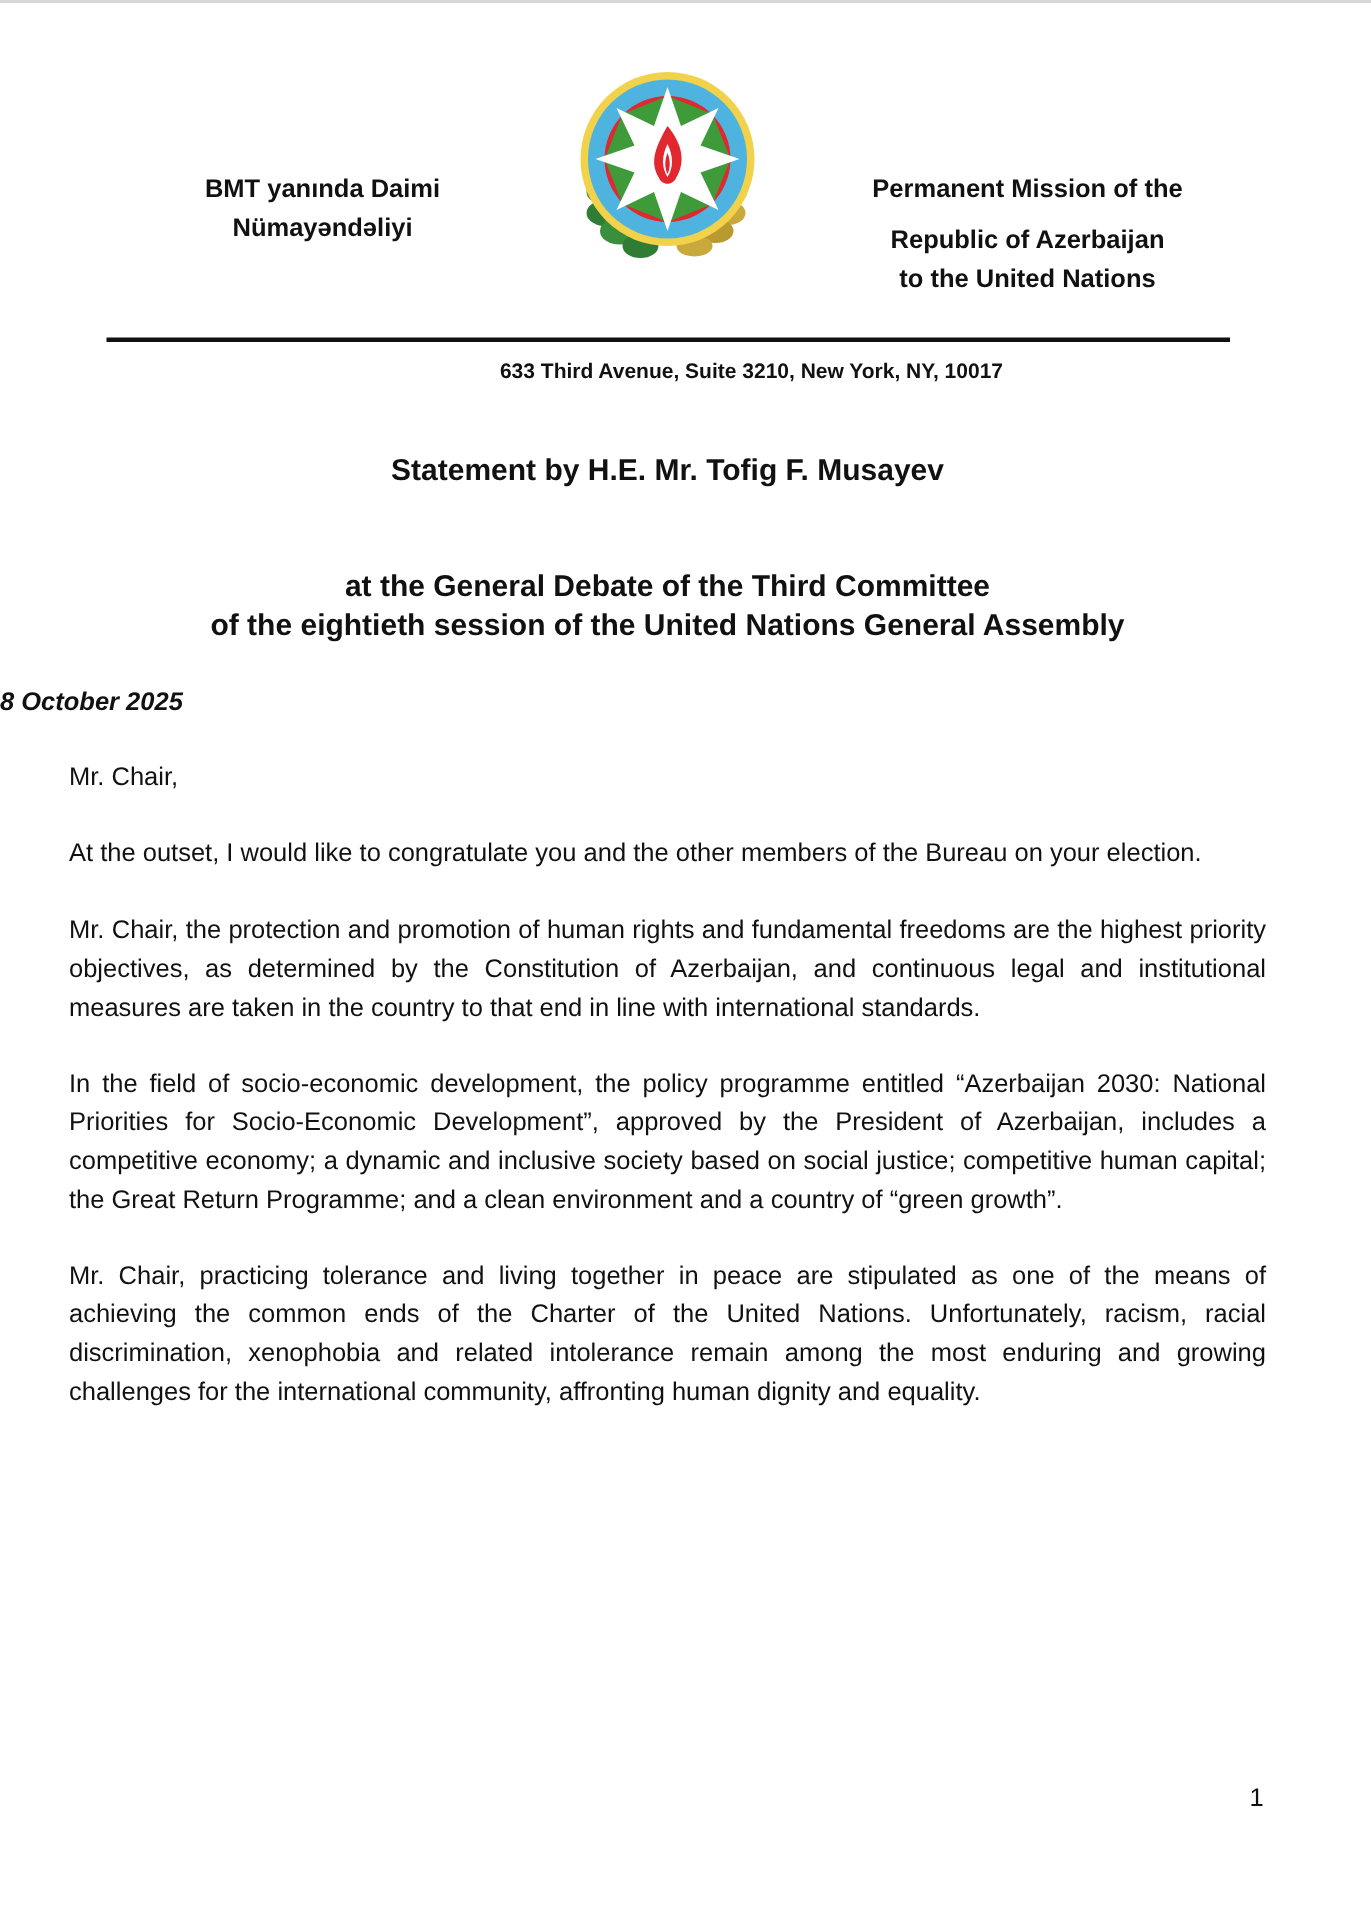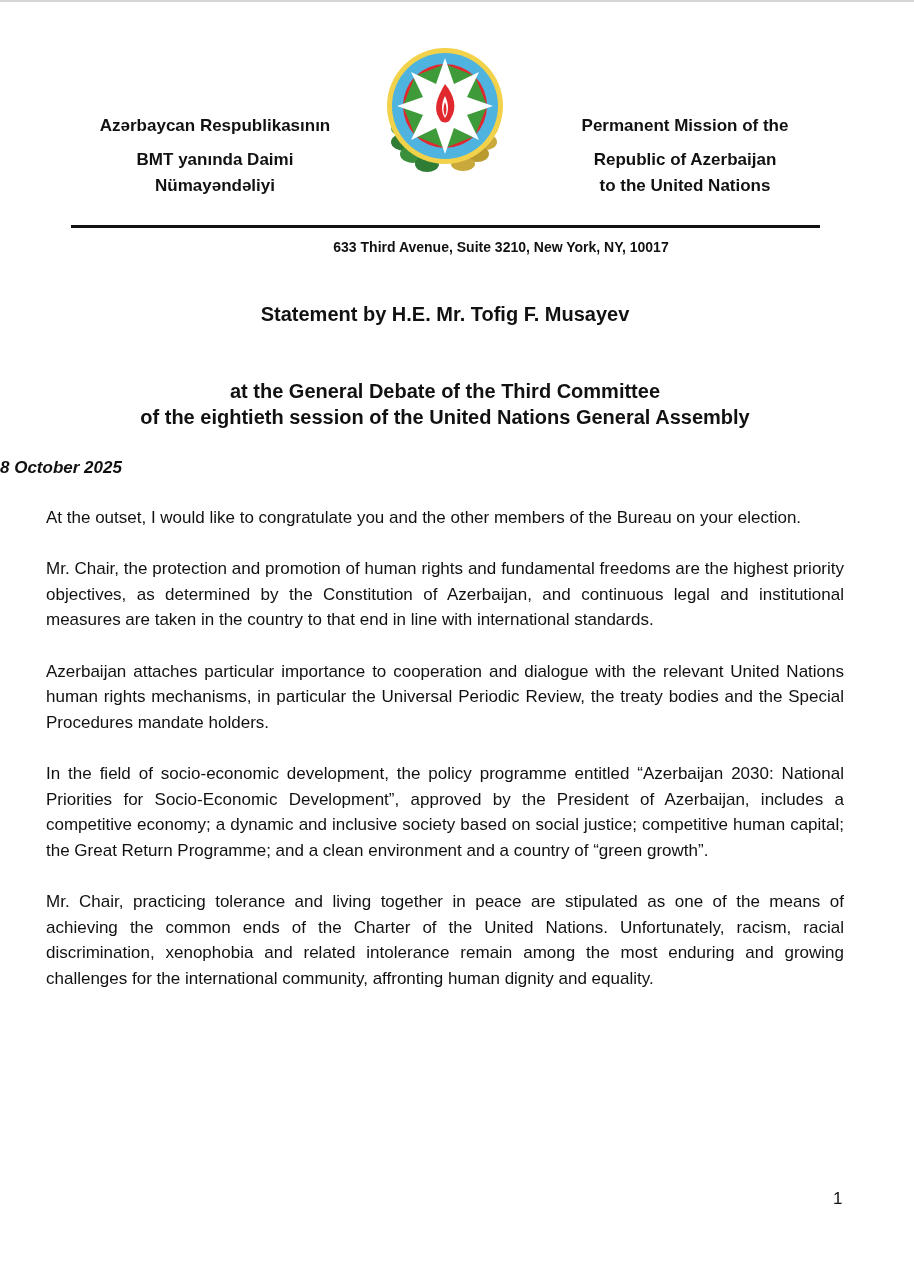--- a/index.html
+++ b/index.html
@@ -20,21 +20,20 @@
     .body-text p { margin: 0 0 25.6px 0; text-align: justify; }
     .body-text p.salutation { text-align: left; }
     .page-num { position: absolute; left: 833px; top: 1189px; font-size: 17px; }
   </style>
 </head>
 <body>
 
 <div class="top-rule"></div>
 
 <div class="hdr hdr-left">
-  <span class="l1">Azərbaycan Respublikasının</span>
   <span style="display:block">BMT yanında Daimi</span>
   <span style="display:block">Nümayəndəliyi</span>
 </div>
 
 <div class="emblem">
   <svg width="124" height="132" viewBox="0 0 124 132">
 
     <g>
       <ellipse cx="22" cy="98" rx="14" ry="9" fill="#2f7d34"></ellipse>
       <ellipse cx="30" cy="110" rx="13" ry="9" fill="#3a8f3c"></ellipse>
@@ -80,20 +79,20 @@
 </div>
 
 <div class="title t2">
   <div>at the General Debate of the Third Committee</div>
   <div>of the eightieth session of the United Nations General Assembly</div>
 </div>
 
 <div class="date">8 October 2025</div>
 
 <div class="body-text">
+  <p class="salutation">Mr. Chair,</p>
   <p>At the outset, I would like to congratulate you and the other members of the Bureau on your election.</p>
   <p>Mr. Chair, the protection and promotion of human rights and fundamental freedoms are the highest priority objectives, as determined by the Constitution of Azerbaijan, and continuous legal and institutional measures are taken in the country to that end in line with international standards.</p>
-  <p>Azerbaijan attaches particular importance to cooperation and dialogue with the relevant United Nations human rights mechanisms, in particular the Universal Periodic Review, the treaty bodies and the Special Procedures mandate holders.</p>
   <p>In the field of socio-economic development, the policy programme entitled “Azerbaijan 2030: National Priorities for Socio-Economic Development”, approved by the President of Azerbaijan, includes a competitive economy; a dynamic and inclusive society based on social justice; competitive human capital; the Great Return Programme; and a clean environment and a country of “green growth”.</p>
   <p>Mr. Chair, practicing tolerance and living together in peace are stipulated as one of the means of achieving the common ends of the Charter of the United Nations. Unfortunately, racism, racial discrimination, xenophobia and related intolerance remain among the most enduring and growing challenges for the international community, affronting human dignity and equality.</p>
 </div>
 
 <div class="page-num">1</div>
 
 </body></html>

